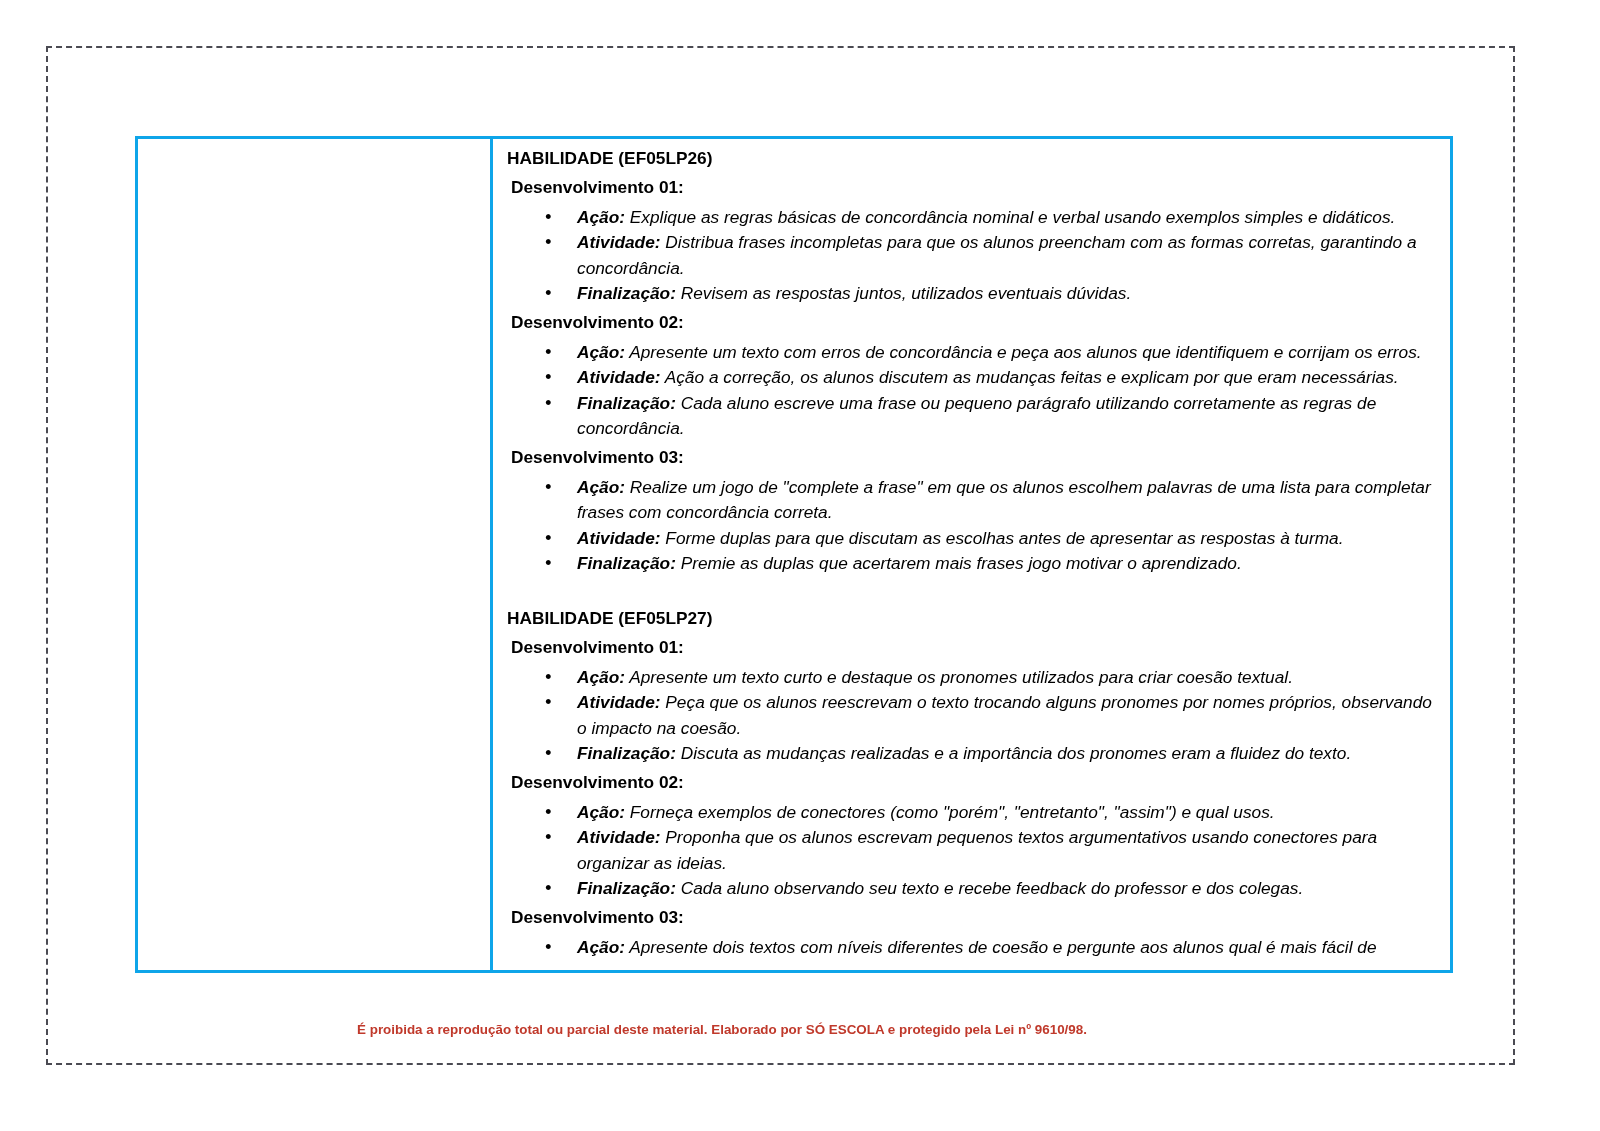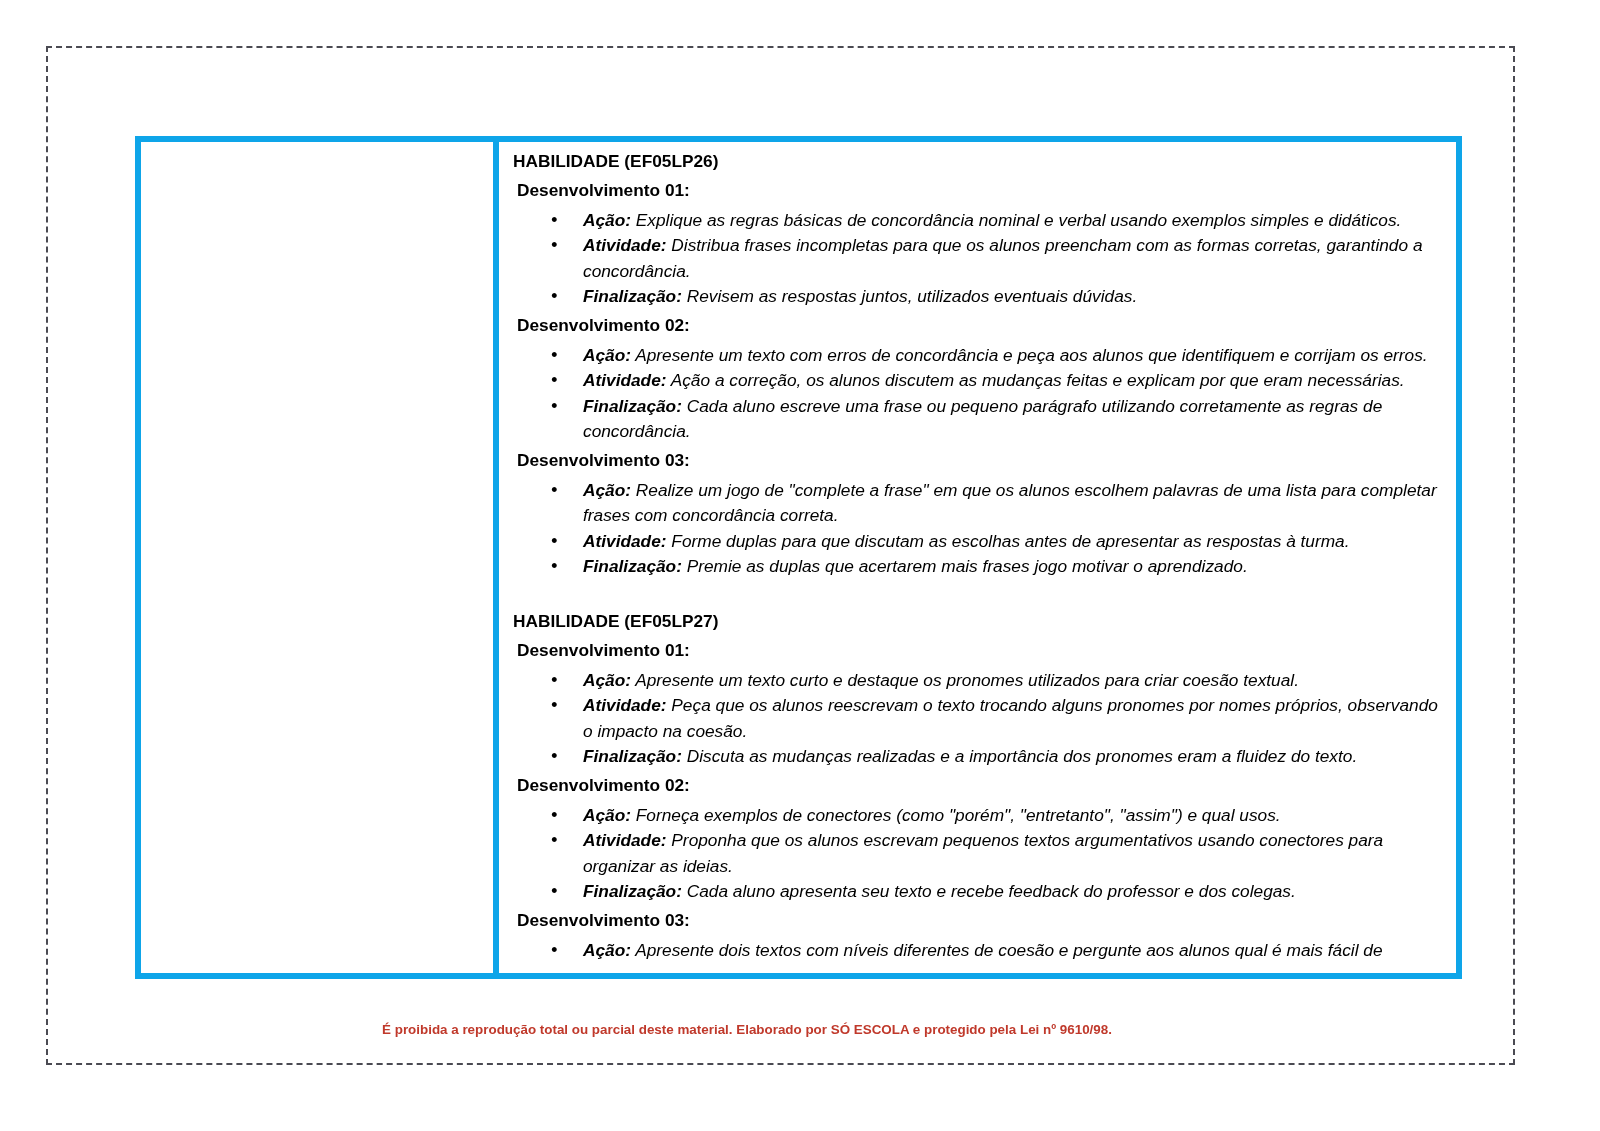--- a/index.html
+++ b/index.html
@@ -31,21 +31,21 @@
   
   .content-table {
     position: absolute;
     left: 135px;
     top: 136px;
     width: 1285px;
     border-collapse: collapse;
     table-layout: fixed;
   }
   .content-table td {
-    border: 6px solid #0ea5e9;
+    border: 3px solid #0ea5e9;
     vertical-align: top;
     padding: 0;
   }
   td.col-left {
     width: 352px;
     height: 828px;
   }
   td.col-right {
     width: 933px;
     padding: 7px 10px 6px 14px;
@@ -98,21 +98,20 @@
   
   .footer-notice {
     position: absolute;
     left: 0;
     top: 1022px;
     width: 1444px;
     text-align: center;
     font-size: 13.4px;
     font-weight: bold;
     color: #c0392b;
-    padding-left: 25px;
   }
 </style>
 </head>
 <body>
 
 <div class="page-frame"></div>
 
 <table class="content-table">
   <tbody>
       <tr>
@@ -143,21 +142,21 @@
             <div class="subheading">Desenvolvimento 01:</div>
             <ul class="step-list">
               <li><span class="lead">Ação:</span><span> Apresente um texto curto e destaque os pronomes utilizados para criar coesão textual.</span></li>
               <li><span class="lead">Atividade:</span><span> Peça que os alunos reescrevam o texto trocando alguns pronomes por nomes próprios, observando o impacto na coesão.</span></li>
               <li><span class="lead">Finalização:</span><span> Discuta as mudanças realizadas e a importância dos pronomes eram a fluidez do texto.</span></li>
             </ul>
             <div class="subheading">Desenvolvimento 02:</div>
             <ul class="step-list">
               <li><span class="lead">Ação:</span><span> Forneça exemplos de conectores (como "porém", "entretanto", "assim") e qual usos.</span></li>
               <li><span class="lead">Atividade:</span><span> Proponha que os alunos escrevam pequenos textos argumentativos usando conectores para organizar as ideias.</span></li>
-              <li><span class="lead">Finalização:</span><span> Cada aluno apresenta seu texto e recebe feedback do professor e dos colegas.</span></li>
+              <li><span class="lead">Finalização:</span><span> Cada aluno observando seu texto e recebe feedback do professor e dos colegas.</span></li>
             </ul>
             <div class="subheading">Desenvolvimento 03:</div>
             <ul class="step-list">
               <li><span class="lead">Ação:</span><span> Apresente dois textos com níveis diferentes de coesão e pergunte aos alunos qual é mais fácil de</span></li>
             </ul>
           </div>
     </td>
   </tr>
 </tbody>
   </table>

